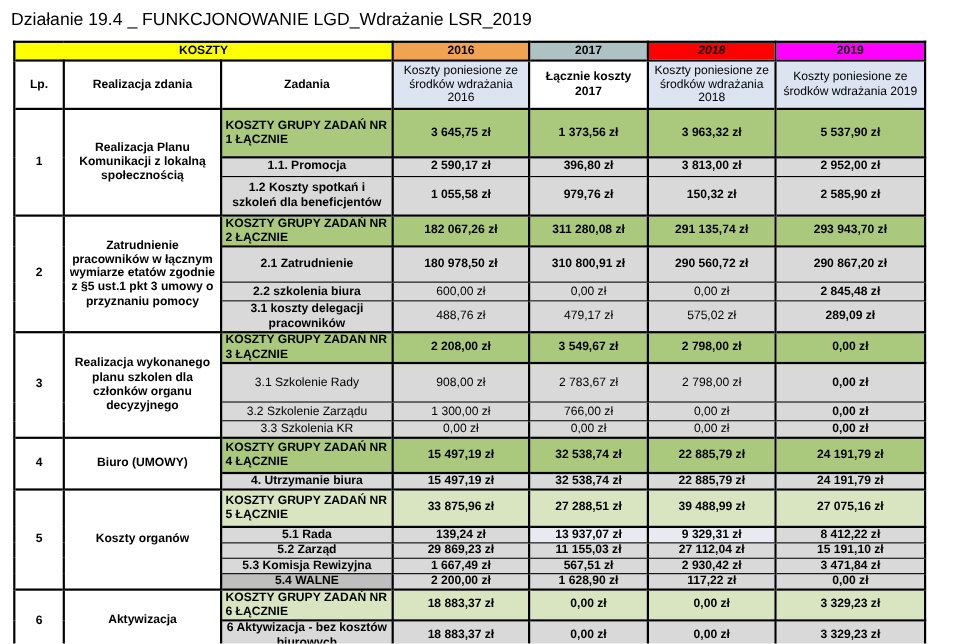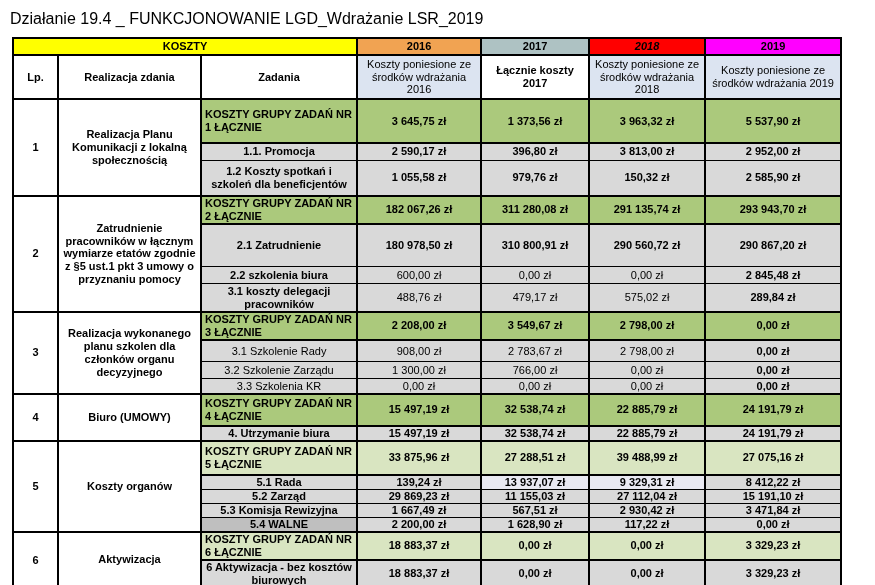--- a/index.html
+++ b/index.html
@@ -89,52 +89,52 @@
 
   <tr style="height:27px">
     <td class="b bt2" rowspan="4">2</td>
     <td class="b bt2" rowspan="4">Zatrudnienie pracowników w łącznym wymiarze etatów zgodnie z §5 ust.1 pkt 3 umowy o przyznaniu pomocy</td>
     <td class="task tc b bg-gmid bt2 bb2">KOSZTY GRUPY ZADAŃ NR 2 ŁĄCZNIE</td>
     <td class="b bg-gmid bt2 bb2">182 067,26 zł</td>
     <td class="b bg-gmid bt2 bb2">311 280,08 zł</td>
     <td class="b bg-gmid bt2 bb2">291 135,74 zł</td>
     <td class="b bg-gmid bt2 bb2">293 943,70 zł</td>
   </tr>
-  <tr style="height:43px">
+  <tr style="height:33px">
     <td class="task b bg-gray">2.1 Zatrudnienie</td>
     <td class="b bg-gray">180 978,50 zł</td>
     <td class="b bg-gray">310 800,91 zł</td>
     <td class="b bg-gray">290 560,72 zł</td>
     <td class="b bg-gray">290 867,20 zł</td>
   </tr>
   <tr style="height:17px">
     <td class="task b bg-gray">2.2 szkolenia biura</td>
     <td class="bg-gray">600,00 zł</td>
     <td class="bg-gray">0,00 zł</td>
     <td class="bg-gray">0,00 zł</td>
     <td class="b bg-gray">2 845,48 zł</td>
   </tr>
   <tr style="height:28px">
     <td class="task b bg-gray">3.1 koszty delegacji pracowników</td>
     <td class="bg-gray">488,76 zł</td>
     <td class="bg-gray">479,17 zł</td>
     <td class="bg-gray">575,02 zł</td>
-    <td class="b bg-gray">289,84 zł</td>
+    <td class="b bg-gray">289,09 zł</td>
   </tr>
 
   <tr style="height:26px">
     <td class="b bt2" rowspan="4">3</td>
     <td class="b bt2" rowspan="4">Realizacja wykonanego planu szkolen dla członków organu decyzyjnego</td>
     <td class="task tc b bg-gmid bt2 bb2">KOSZTY GRUPY ZADAŃ NR 3 ŁĄCZNIE</td>
     <td class="b bg-gmid bt2 bb2">2 208,00 zł</td>
     <td class="b bg-gmid bt2 bb2">3 549,67 zł</td>
     <td class="b bg-gmid bt2 bb2">2 798,00 zł</td>
     <td class="b bg-gmid bt2 bb2">0,00 zł</td>
   </tr>
-  <tr style="height:22px">
+  <tr style="height:36px">
     <td class="task bg-gray">3.1 Szkolenie Rady</td>
     <td class="bg-gray">908,00 zł</td>
     <td class="bg-gray">2 783,67 zł</td>
     <td class="bg-gray">2 798,00 zł</td>
     <td class="b bg-gray">0,00 zł</td>
   </tr>
   <tr style="height:17px">
     <td class="task bg-gray">3.2 Szkolenie Zarządu</td>
     <td class="bg-gray">1 300,00 zł</td>
     <td class="bg-gray">766,00 zł</td>

